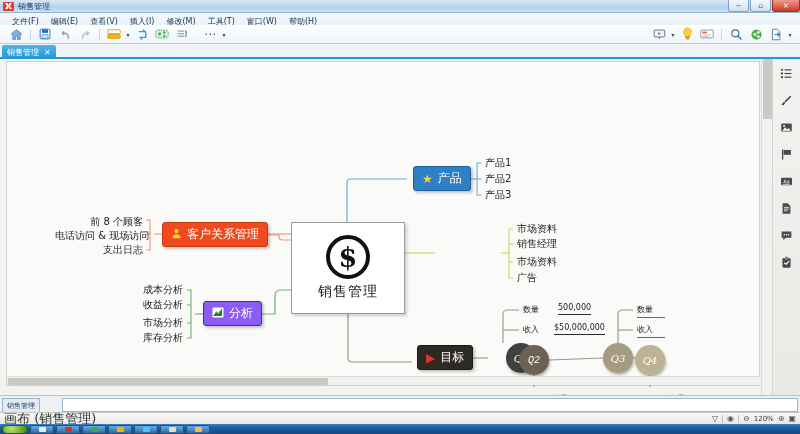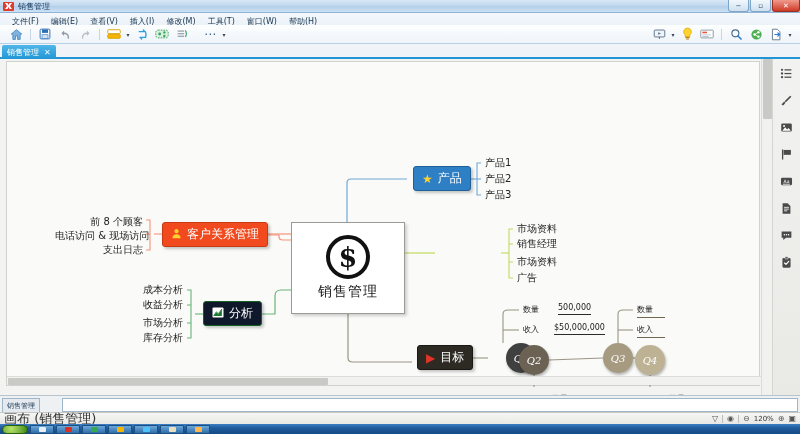--- a/index.html
+++ b/index.html
@@ -118,35 +118,35 @@
     color: #fff; font-size: 12px; box-shadow: 2px 2px 3px rgba(0,0,0,.22);
   }
   .topic .tic { font-size: 12px; line-height: 1; }
 
   #n-product { left: 406px; top: 104px; background: #2f7fc4; border: 1px solid #1f5f9a; }
   #n-product .tic { color: #ffd02e; }
   #n-crm { left: 155px; top: 160px; background: #f04a1e; border: 1px solid #c63a14; }
   #n-crm .tic { color: #ffd02e; }
   #n-res { left: 434px; top: 178px; background: #a3c218; border: 1px solid #819c10; }
   #n-res .tic { color: #2e6fb5; }
-  #n-ana { left: 196px; top: 239px; background: #0f172a; border: 1px solid #126022; }
+  #n-ana { left: 196px; top: 239px; background: #8b5cf6; border: 1px solid #126022; }
   #n-ana .tic { color: #6fd36f; }
   #n-goal { left: 410px; top: 283px; background: #2d2a24; border: 1px solid #1a1814; }
   #n-goal .tic { color: #e0342a; }
 
   .leaf { position: absolute; font-size: 10px; color: #222; white-space: nowrap; line-height: 10px; }
 
   .qcircle {
     position: absolute; width: 30px; height: 30px; border-radius: 50%;
     display: flex; align-items: center; justify-content: center;
     font-family: "DejaVu Serif", serif; font-style: italic; font-size: 10px;
     color: #fff; box-shadow: 1px 2px 3px rgba(0,0,0,.3);
   }
   #q1 { left: 481px; top: 281px; background: #404040; margin-left: 18px; }
-  #q2 { left: 512px; top: 283px; background: #6b6253; }
+  #q2 { left: 512px; top: 283px; background: #6b6253; font-family: Liberation Mono, monospace; }
   #q3 { left: 596px; top: 281px; background: #a29madd; background: #a69a80; }
   #q4 { left: 628px; top: 283px; background: #bdb293; }
 
   .metric { position: absolute; font-size: 8px; color: #1a1a1a; white-space: nowrap; }
 
   svg.links { position: absolute; left: 0; top: 0; width: 754px; height: 325px; pointer-events: none; }
 
   
   .notepane {
     position: absolute; left: 0; top: 395px; width: 800px; height: 17px;

